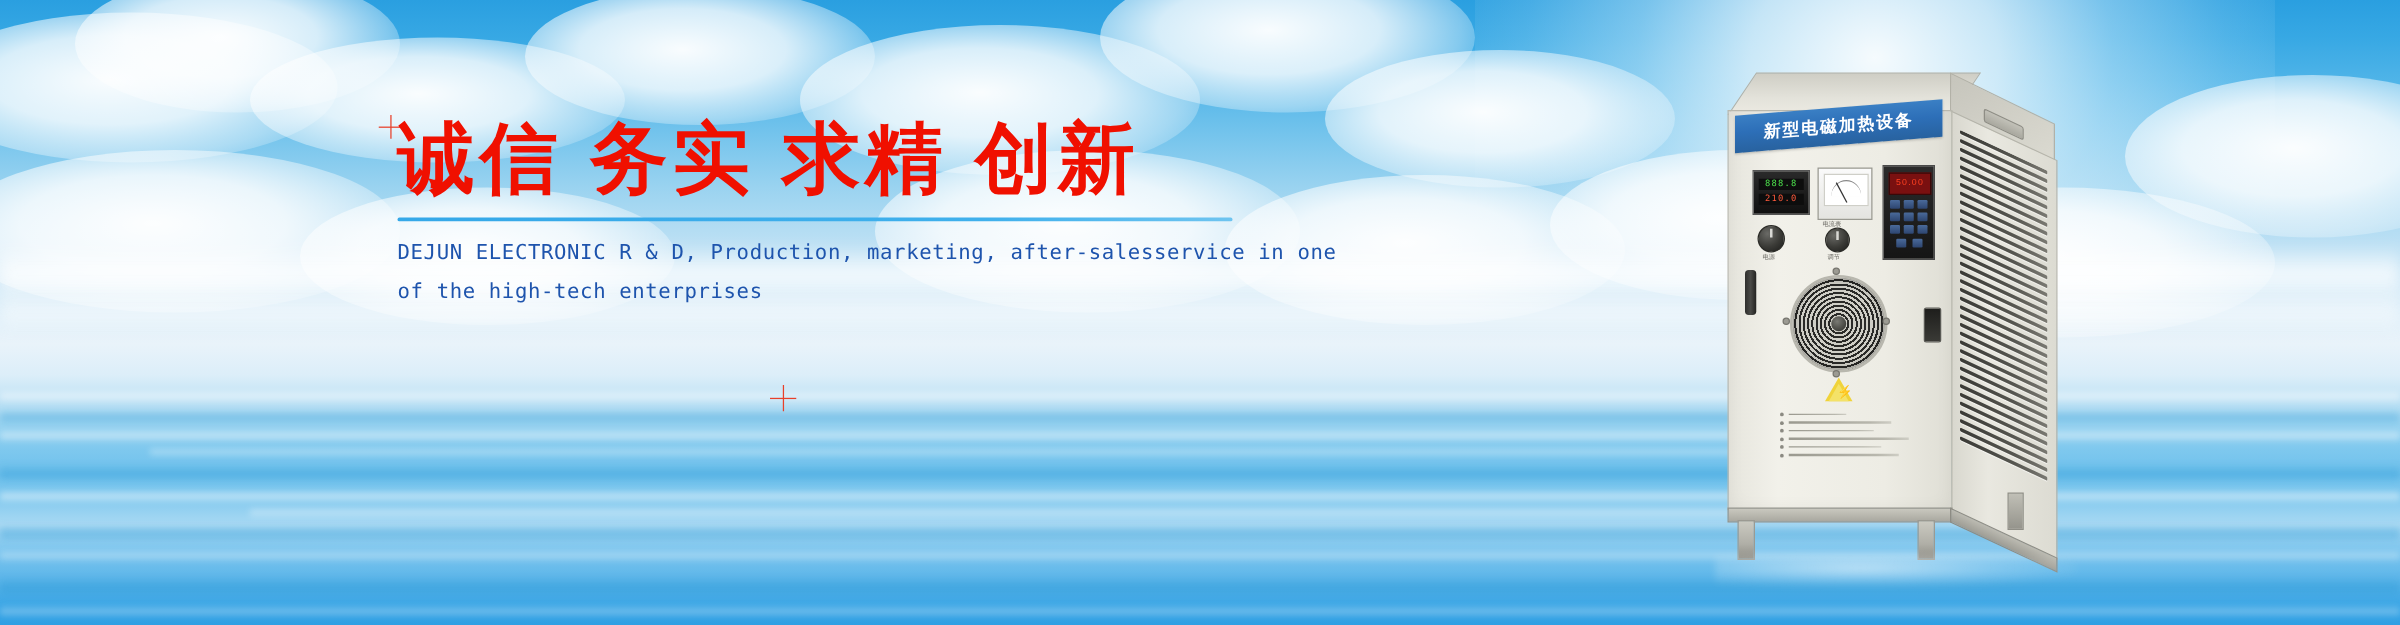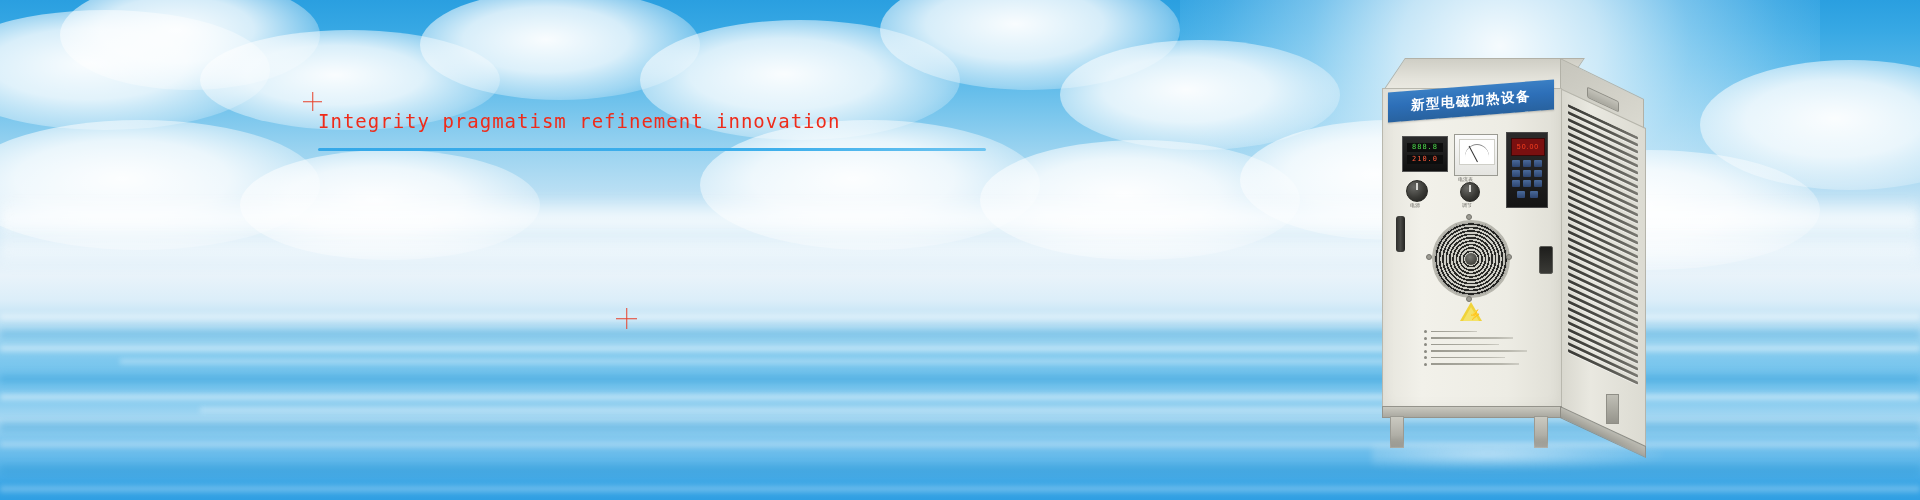--- a/index.html
+++ b/index.html
@@ -471,26 +471,32 @@
   <div class="sea-dark" style="left:0;    top:420px; width:1920px; height:14px;"></div>
   <div class="sea-streak" style="left:0;    top:440px; width:1920px; height:9px; opacity:0.7;"></div>
   <div class="sea-dark" style="left:0;    top:462px; width:1920px; height:16px;"></div>
   <div class="sea-streak" style="left:0;    top:484px; width:1920px; height:10px; opacity:0.6;"></div>
 
   <div class="plus" id="plus-top"></div>
   <div class="plus" id="plus-bottom"></div>
 
   <div class="text-block">
 
-
-    <div class="subline-en">Integrity  pragmatism  refinement  innovation</div>
+    <div class="headline">
+      <span>诚信</span><span class="gap"></span><span>务实</span><span class="gap"></span><span>求精</span><span class="gap"></span><span>创新</span>
+    </div>
+
 
     <div class="divider"></div>
 
 
+    <div class="blue-en">
+      <div>DEJUN ELECTRONIC R &amp; D, Production, marketing, after-salesservice in one</div>
+      <div>of the high-tech enterprises</div>
+    </div>
 
   </div>
 
   <div id="machine">
 
     <div class="m-top"></div>
     <div class="m-top-right"></div>
 
     <div class="m-side"></div>
 

